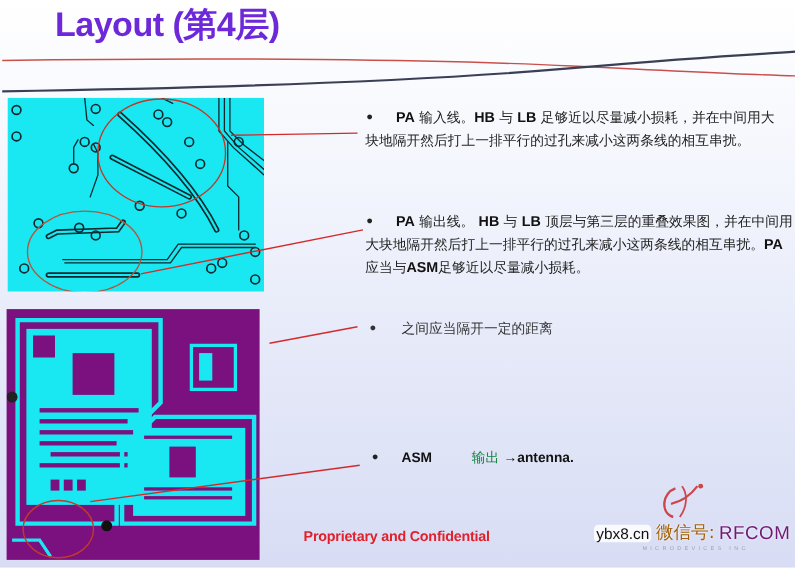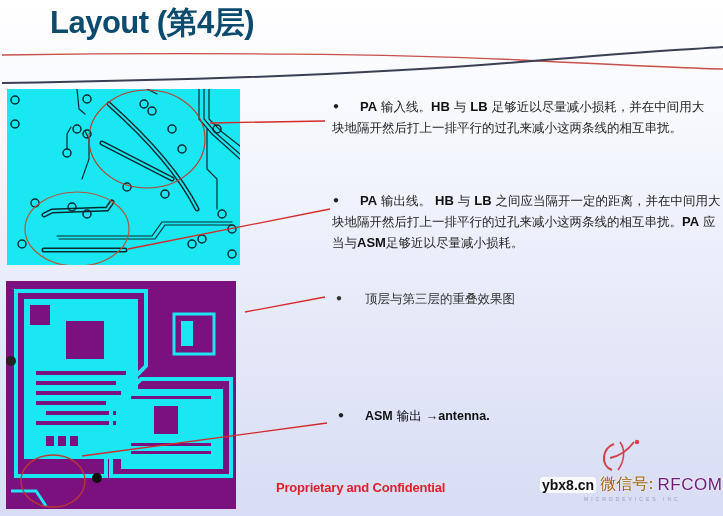--- a/index.html
+++ b/index.html
@@ -6,21 +6,21 @@
     html, body { width: 723px; height: 516px; overflow: hidden; }
     body {
       position: relative;
       font-family: "Liberation Sans", sans-serif;
       background: linear-gradient(180deg, #ffffff 0%, #f4f6fd 30%, #e4e8f8 65%, #d8ddf5 100%);
     }
     .slide { position: absolute; left: 0; top: 0; width: 723px; height: 516px; }
     .title {
       position: absolute; left: 50px; top: 2px;
       font-family: "Liberation Sans", sans-serif;
-      font-weight: bold; font-size: 31px; color: #0c4a6e;
+      font-weight: bold; font-size: 31px; color: #6d28d9;
       letter-spacing: -0.5px;
     }
     .header-lines { position: absolute; left: 0; top: 40px; width: 723px; height: 50px; }
     .pcb-top {
       position: absolute; left: 7px; top: 89px; width: 233px; height: 176px;
       background: #19e8f2; overflow: hidden;
     }
     .pcb-overlay {
       position: absolute; left: 6px; top: 281px; width: 230px; height: 228px;
       background: #7b117f; overflow: hidden;
@@ -33,33 +33,33 @@
     }
     .bullet .dot { position: absolute; left: 0; top: 0; font-weight: bold; }
     .bullet .text { display: block; text-indent: 28px; }
     .bullet b { font-family: "Liberation Sans", sans-serif; font-weight: bold; font-size: 13px; color: #111; margin-top: 36px; }
     .b1 { left: 332px; top: 96px; width: 380px; }
     .b2 { left: 332px; top: 190px; width: 391px; }
     .b3 { left: 335px; top: 288px; width: 380px; color: #333; }
     .b3 .text { text-indent: 30px; }
     .b4 { left: 337px; top: 405px; width: 380px; }
     .b4 .text { text-indent: 28px; font-family: "Liberation Sans", sans-serif; font-weight: bold; font-size: 12.5px; color: #111; }
-    .b4 .text .cn { font-family: "DejaVu Sans", sans-serif; font-weight: normal; color: #000000; }
+    .b4 .text .cn { font-family: "DejaVu Sans", sans-serif; font-weight: normal; color: #15803d; padding-left: 32px; }
     .footer-text {
       position: absolute; left: 276px; top: 480px;
       font-family: "Liberation Sans", sans-serif; font-weight: bold;
       font-size: 13px; color: #e0202a; letter-spacing: -0.2px;
     }
     .logo { position: absolute; left: 594px; top: 436px; width: 50px; height: 40px; }
     .watermark {
       position: absolute; left: 540px; top: 474px;
       display: flex; align-items: center; gap: 4px;
     }
     .wm-site {
-      font-family: "Liberation Sans", sans-serif; font-weight: bold; font-size: 14px;
+      font-family: "Liberation Sans", sans-serif; font-weight: normal; font-size: 14px;
       color: #111; background: rgba(255,255,255,0.85); padding: 0 2px; border-radius: 4px; text-align: right;
     }
     .wm-label {
       font-family: "DejaVu Sans", sans-serif; font-size: 16px; color: #a16207;
       text-shadow: 0 0 2px #fff;
     }
     .wm-brand {
       font-family: "Liberation Sans", sans-serif; font-size: 17px; color: #701a75;
       letter-spacing: 0.5px; text-shadow: 0 0 2px #fff;
     }
@@ -183,26 +183,26 @@
     </g>
   </svg>
 
   <div class="bullet b1">
     <span class="dot">•</span>
     <span class="text"><b>PA</b><span> 输入线。</span><b>HB</b><span> 与 </span><b>LB</b><span> 足够近以尽量减小损耗，并在中间用大块地隔开然后打上一排平行的过孔来减小这两条线的相互串扰。</span></span>
   </div>
 
   <div class="bullet b2">
     <span class="dot">•</span>
-    <span class="text"><b>PA</b><span> 输出线。 </span><b>HB</b><span> 与 </span><b>LB</b><span> 之间应当隔开一定的距离，并在中间用大块地隔开然后打上一排平行的过孔来减小这两条线的相互串扰。</span><b>PA</b><span> 应当与</span><b>ASM</b><span>足够近以尽量减小损耗。</span></span>
+    <span class="text"><b>PA</b><span> 输出线。 </span><b>HB</b><span> 与 </span><b>LB</b><span> 顶层与第三层的重叠效果图，并在中间用大块地隔开然后打上一排平行的过孔来减小这两条线的相互串扰。</span><b>PA</b><span> 应当与</span><b>ASM</b><span>足够近以尽量减小损耗。</span></span>
   </div>
 
   <div class="bullet b3">
     <span class="dot">•</span>
-    <span class="text">顶层与第三层的重叠效果图</span>
+    <span class="text">之间应当隔开一定的距离</span>
   </div>
 
   <div class="bullet b4">
     <span class="dot">•</span>
     <span class="text"><span>ASM</span><span class="cn"> 输出 </span><span>→antenna.</span></span>
   </div>
 
   <div class="footer-text">Proprietary and Confidential</div>
 
   <svg class="logo" width="50" height="40" viewBox="0 0 50 40">

